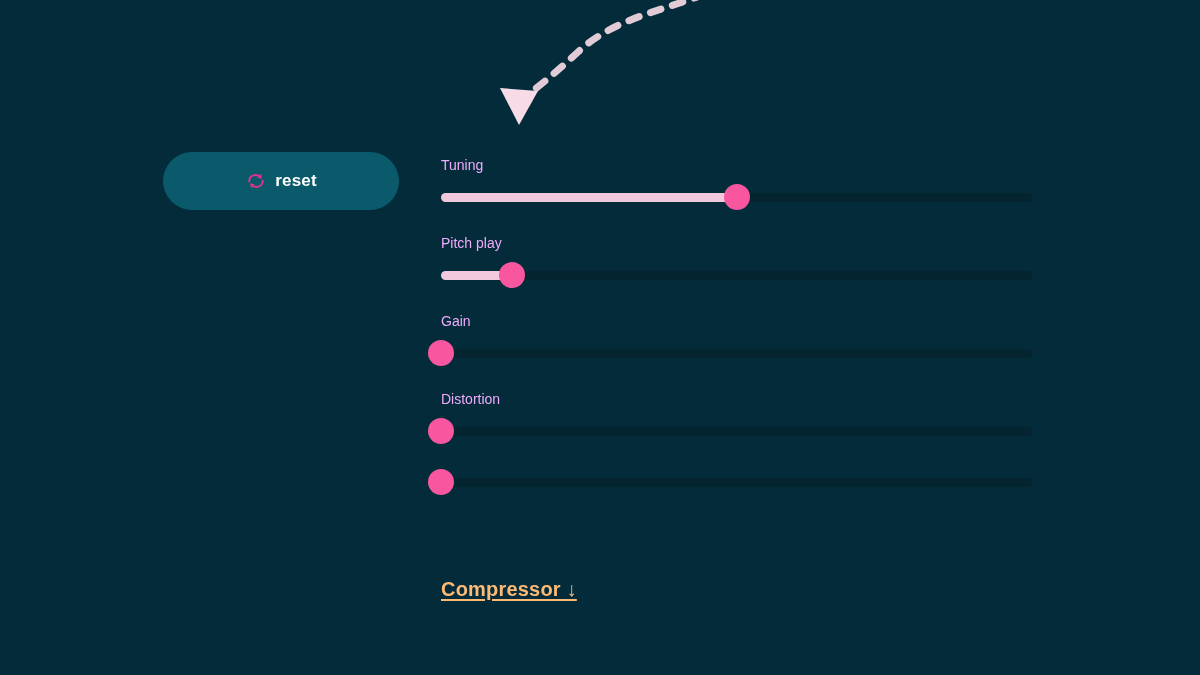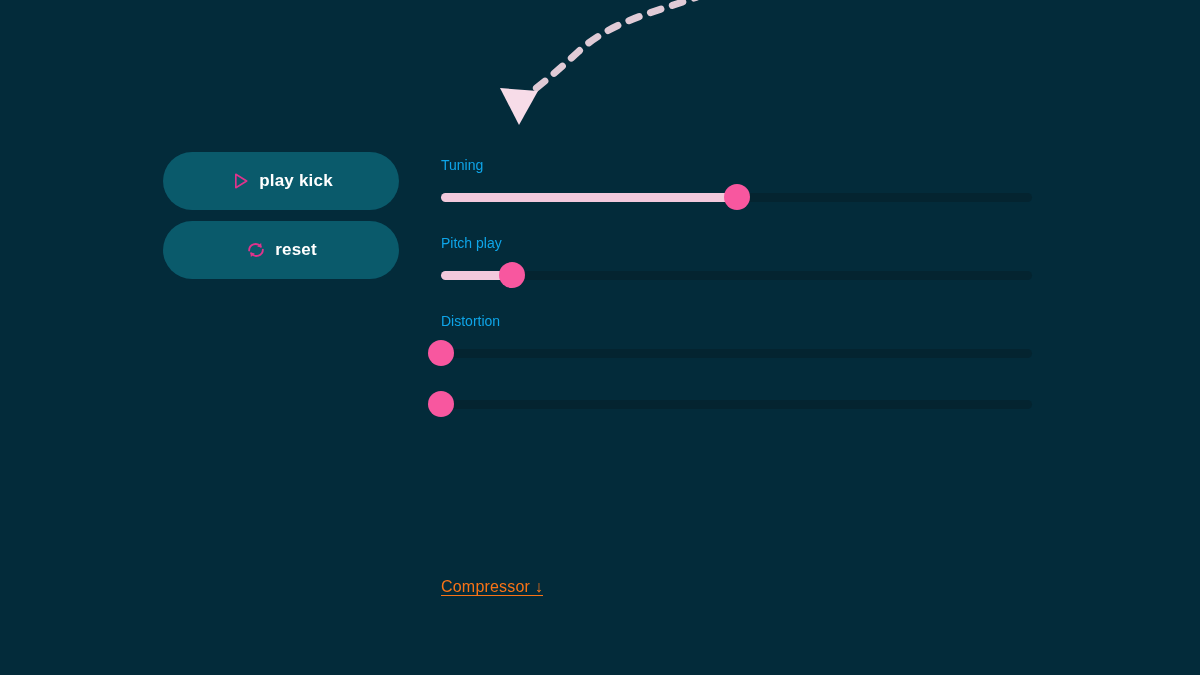--- a/index.html
+++ b/index.html
@@ -64,21 +64,21 @@
 
   
   #sliders-panel {
     position: absolute;
     left: 441px;
     top: 157px;
     width: 591px;
   }
   .slider-group { margin-bottom: 25px; }
   .slider-label {
-    color: #0ea5e9;
+    color: #f0abfc;
     font-size: 14px;
     font-family: "Liberation Sans", sans-serif;
     display: block;
     margin-bottom: 11px;
     line-height: 16px;
   }
   .slider-row {
     position: relative;
     height: 26px;
   }
@@ -108,48 +108,40 @@
     border-radius: 50%;
     background: #f8579f;
     cursor: pointer;
   }
 
   
   #compressor-link {
     position: absolute;
     left: 441px;
     top: 578px;
-    color: #f97316;
-    font-size: 16px;
-    font-weight: normal;
+    color: #fdba74;
+    font-size: 20px;
+    font-weight: bold;
     font-family: "Liberation Sans", sans-serif;
     text-decoration: underline;
     text-underline-offset: 3px;
     cursor: pointer;
     letter-spacing: 0.2px;
   }
 </style>
 </head>
 <body>
 
 <svg id="annotation-arrow" viewBox="0 0 260 150">
   <path d="M255 -6 C 215 18, 150 22, 108 62 C 78 90, 58 104, 50 112" fill="none" stroke="#e0cbd6" stroke-width="7" stroke-linecap="round" stroke-dasharray="11 12"></path>
   <polygon points="30,98 68,101 49,135" fill="#f7dce8"></polygon>
 </svg>
 
 <div id="button-column">
 
-  <button class="action-button">
-    <span class="btn-icon">
-      <svg width="20" height="20" viewBox="0 0 24 24">
-        <polygon points="7,4 20,12 7,20" fill="none" stroke="#e0338c" stroke-width="2" stroke-linejoin="round"></polygon>
-      </svg>
-    </span>
-    <span class="btn-label">play kick</span>
-  </button>
 
   <button class="action-button">
     <span class="btn-icon">
       <svg width="22" height="22" viewBox="0 0 24 24">
         <path d="M4.5 12.5 A7 7 0 0 1 17 8.2" fill="none" stroke="#e0338c" stroke-width="2" stroke-linecap="round"></path>
         <path d="M19.5 11.5 A7 7 0 0 1 7 15.8" fill="none" stroke="#e0338c" stroke-width="2" stroke-linecap="round"></path>
         <polygon points="17.6,4.4 18.2,9.6 13.3,8.2" fill="#e0338c"></polygon>
         <polygon points="6.4,19.6 5.8,14.4 10.7,15.8" fill="#e0338c"></polygon>
       </svg>
     </span>
@@ -173,33 +165,41 @@
   <div class="slider-group">
     <span class="slider-label">Pitch play</span>
     <div class="slider-row">
       <div class="slider-track"></div>
       <div class="slider-fill" style="width: 12%;"></div>
       <div class="slider-thumb" style="left: 12%;"></div>
     </div>
   </div>
 
 
-
-  <div class="slider-group">
-    <span class="slider-label">Distortion</span>
+  <div class="slider-group">
+    <span class="slider-label">Gain</span>
     <div class="slider-row">
       <div class="slider-track"></div>
       <div class="slider-fill" style="width: 0%;"></div>
       <div class="slider-thumb" style="left: 0%;"></div>
     </div>
   </div>
 
   <div class="slider-group">
+    <span class="slider-label">Distortion</span>
     <div class="slider-row">
       <div class="slider-track"></div>
       <div class="slider-fill" style="width: 0%;"></div>
       <div class="slider-thumb" style="left: 0%;"></div>
     </div>
   </div>
 
+  <div class="slider-group">
+    <div class="slider-row">
+      <div class="slider-track"></div>
+      <div class="slider-fill" style="width: 0%;"></div>
+      <div class="slider-thumb" style="left: 0%;"></div>
+    </div>
+  </div>
+
 </div>
 
 <a id="compressor-link">Compressor ↓</a>
 
 </body></html>

